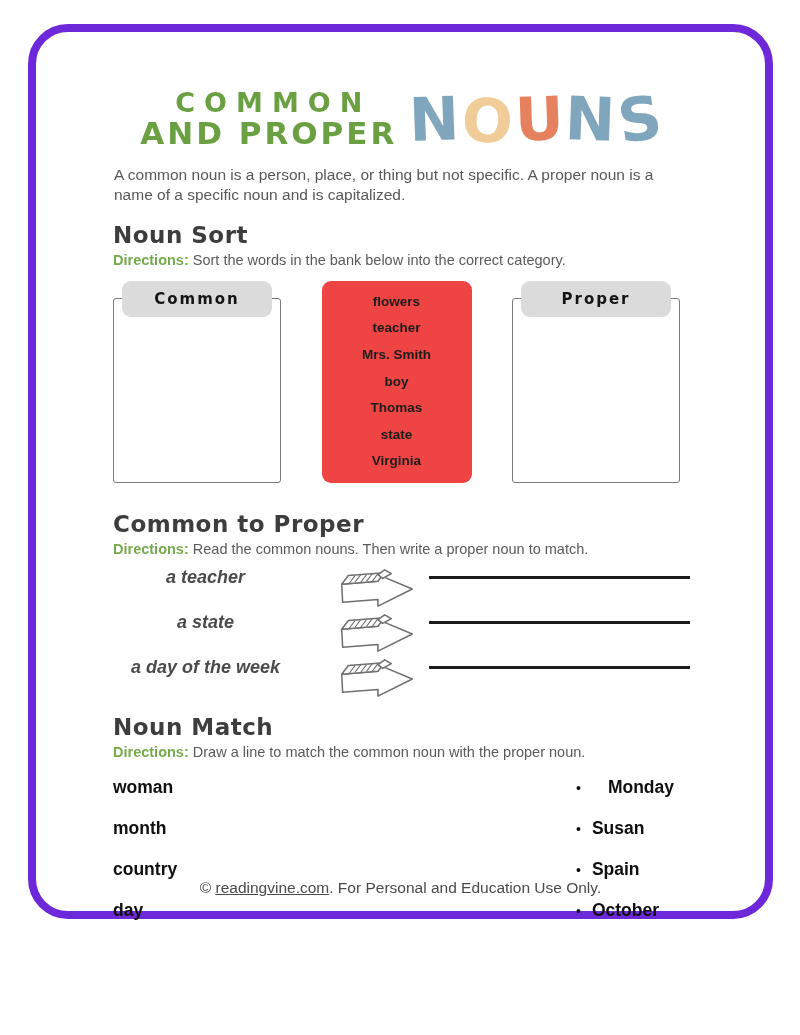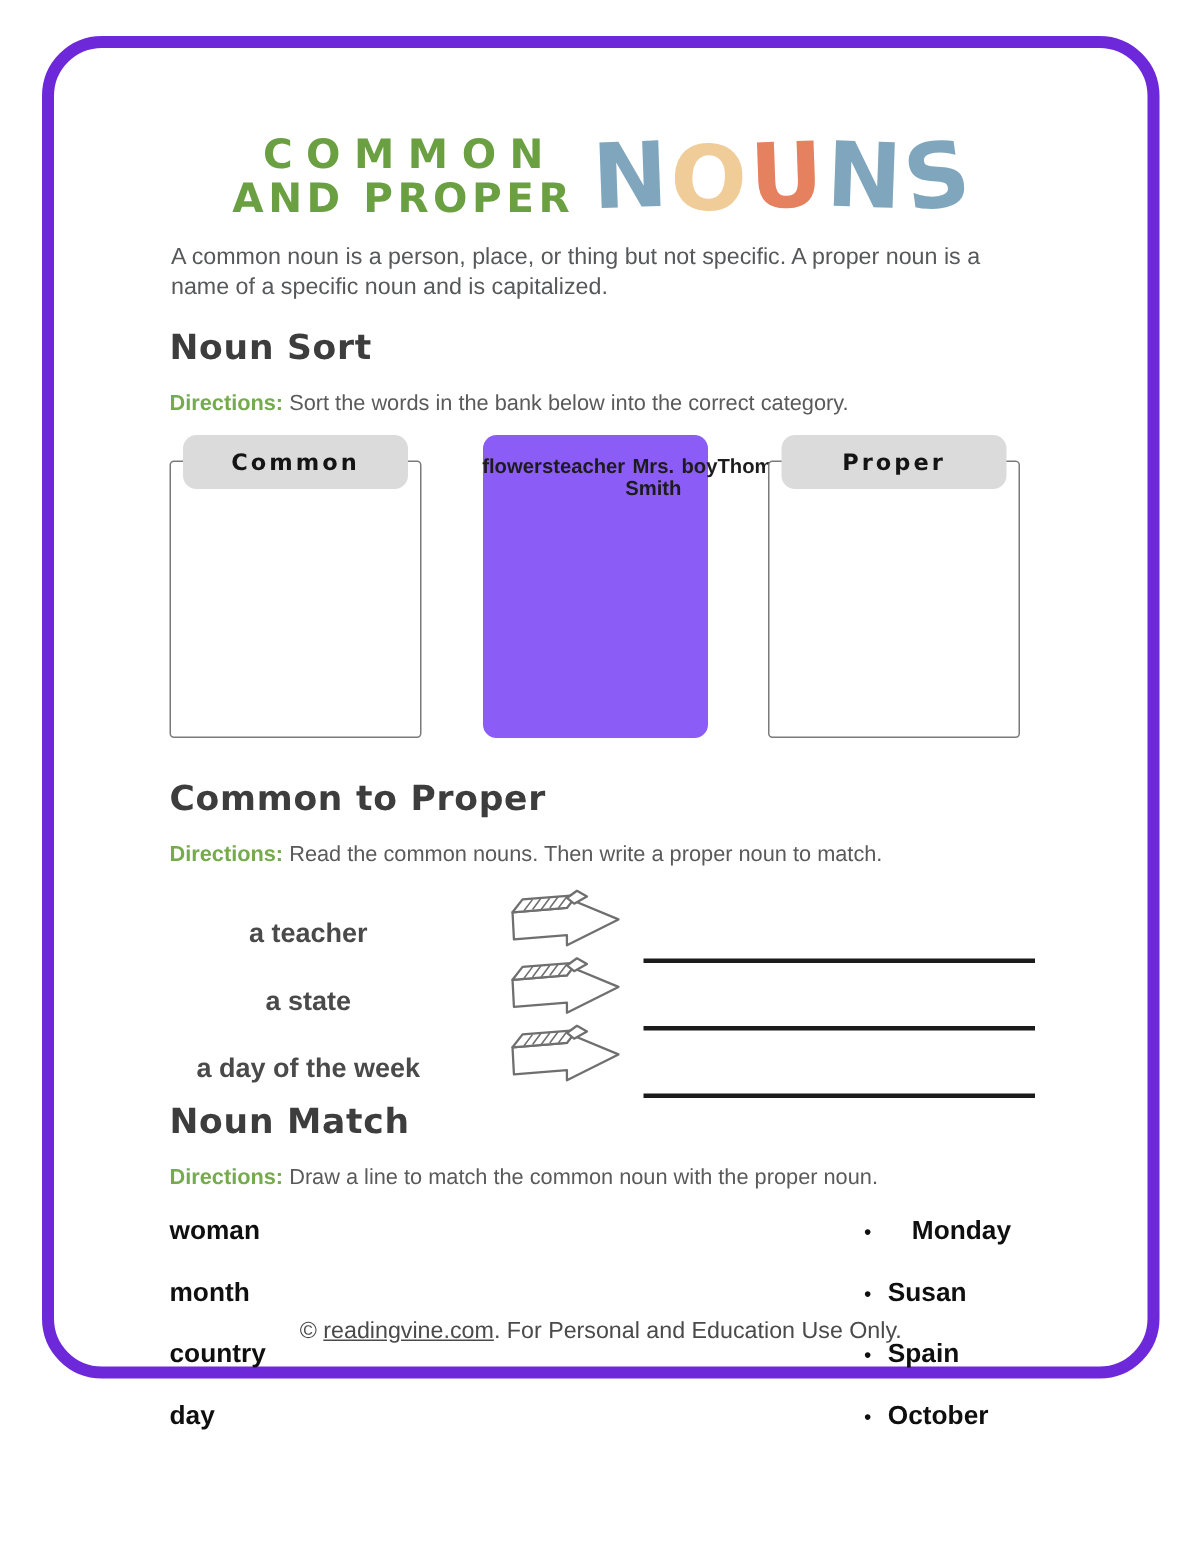--- a/index.html
+++ b/index.html
@@ -13,21 +13,21 @@
     border:8px solid #6d28d9; border-radius:40px; background:#fff;
   }
   .content {
     position:absolute; inset:0; padding:56px 75px 0 77px;
   }
 
   
   .title-row { display:flex; align-items:center; justify-content:center; gap:12px; }
   .title-green { text-align:center; color:#6BA042; font-family:"DejaVu Sans", sans-serif; font-weight:800; line-height:1.08; }
   .title-green .t1 { font-size:27px; letter-spacing:9px; text-indent:9px; }
-  .title-green .t2 { font-size:27px; letter-spacing:3px; }
+  .title-green .t2 { font-size:31px; letter-spacing:3px; }
   .nouns { display:flex; font-family:"DejaVu Sans", sans-serif; font-weight:800; font-size:60px; line-height:1; letter-spacing:2px; }
   .nouns span { display:inline-block; }
   .nouns span:nth-child(1){ transform:rotate(-2deg); }
   .nouns span:nth-child(2){ transform:rotate(3deg) translateY(2px); }
   .nouns span:nth-child(3){ transform:rotate(-2deg); }
   .nouns span:nth-child(4){ transform:rotate(2deg); }
   .nouns span:nth-child(5){ transform:rotate(-8deg); }
 
   .description {
     margin:14px auto 0; max-width:575px; text-align:left;
@@ -35,47 +35,47 @@
   }
 
   
   .h2 {
     font-family:"DejaVu Sans", sans-serif; font-weight:800; font-size:23px;
     color:#3D3D3D; letter-spacing:0.5px;
   }
   .h2.m1 { margin-top:16px; }
   .h2.m2 { margin-top:28px; }
   .h2.m3 { margin-top:12px; }
-  .directions { margin-top:16px; font-size:14.5px; color:#5A5A5A; font-weight:500; }
+  .directions { margin-top:4px; font-size:14.5px; color:#5A5A5A; font-weight:500; }
   .directions .dlabel { color:#76AB4D; font-weight:600; }
 
   
   .sort-row { margin-top:13px; width:567px; display:flex; justify-content:space-between; }
   .dropzone { position:relative; width:168px; height:202px; }
   .dz-tab {
     position:absolute; top:0; left:50%; transform:translateX(-50%); z-index:2;
     width:150px; height:36px; background:#DBDBDB; border-radius:9px;
     display:flex; align-items:center; justify-content:center;
     font-family:"DejaVu Sans", sans-serif; font-weight:800; font-size:15px;
     letter-spacing:2px; color:#141414;
   }
   .dz-box {
     position:absolute; top:17px; left:0; width:168px; height:185px;
     background:#fff; border:1.5px solid #7A7A7A; border-radius:3px;
   }
   .wordbank {
-    width:150px; height:202px; background:#8b5cf6; border-radius:9px;
-    display:flex; flex-direction:row; justify-content:space-between;
+    width:150px; height:202px; background:#ef4444; border-radius:9px;
+    display:flex; flex-direction:column; justify-content:space-between;
     padding:13px 0 14px;
   }
   .wordbank .bank-word { text-align:center; font-size:13.5px; font-weight:600; color:#1C1C1C; }
 
   
   .ctp-rows { margin-top:10px; }
-  .ctp-row { display:flex; align-items:flex-end; height:45px; }
+  .ctp-row { display:flex; align-items:flex-start; height:45px;font-style:italic; }
   .ctp-label { width:185px; text-align:center; font-size:18px; font-weight:600; color:#4A4A4A; }
   .ctp-arrow { margin-left:37px; width:84px; height:42px; flex:0 0 auto; }
   .write-line { flex:1; margin-left:10px; height:0; border-bottom:3px solid #1B1B1B; position:relative; top:9px; }
 
   
   .match-cols { margin-top:17px; display:flex; justify-content:space-between; }
   .match-word { font-size:17.5px; font-weight:700; color:#0F0F0F; height:22px; margin-bottom:19px; }
   .match-right .match-item { display:flex; align-items:center; gap:11px; height:22px; margin-bottom:19px; }
   .bullet { font-size:14px; color:#0F0F0F; line-height:1; }
 

